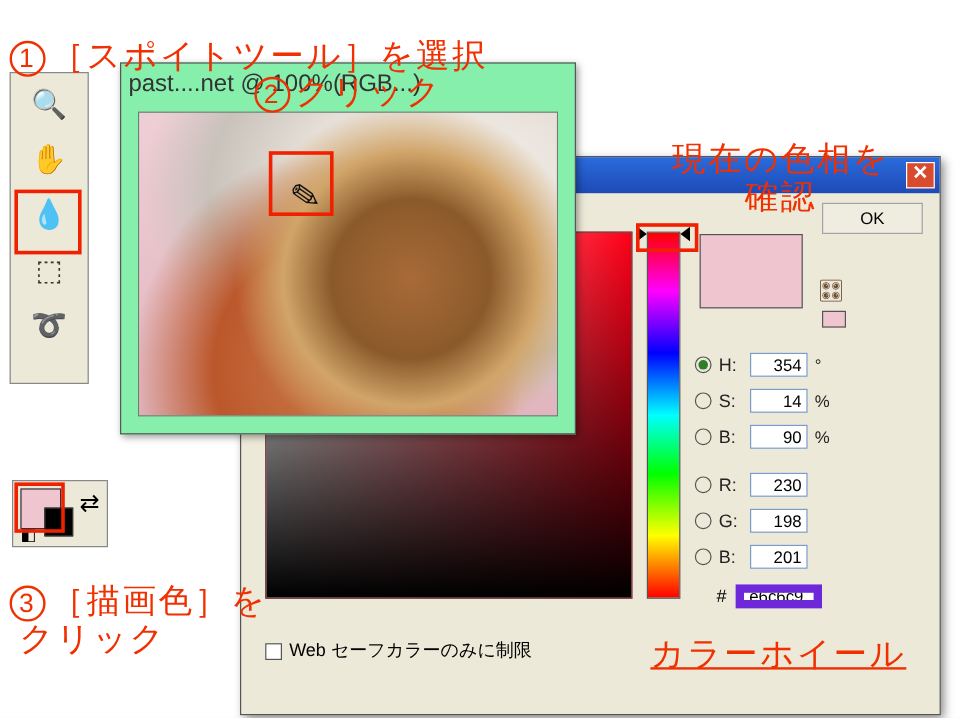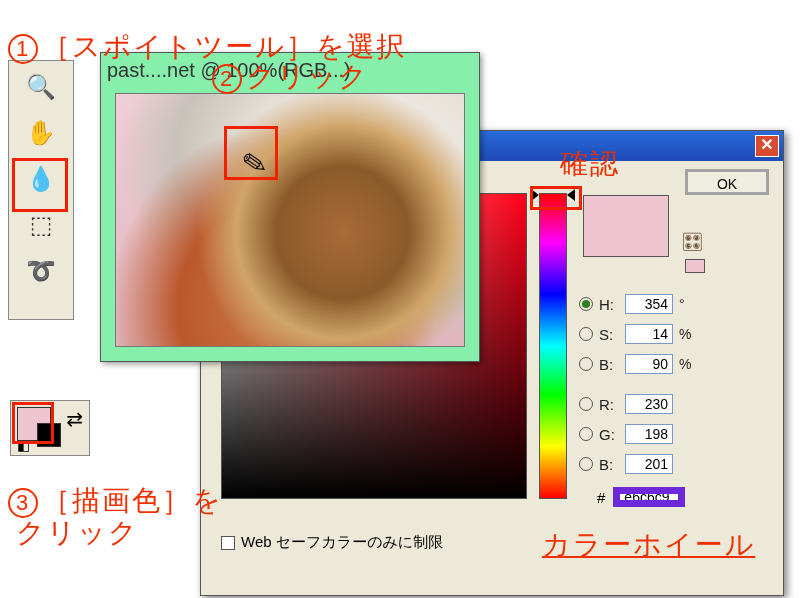--- a/index.html
+++ b/index.html
@@ -55,21 +55,21 @@
   .tri-l,.tri-r{position:absolute;width:0;height:0;border-top:6px solid transparent;border-bottom:6px solid transparent;}
   .tri-l{left:-2px;border-left:8px solid #000;}
   .tri-r{right:-2px;border-right:8px solid #000;}
 
   
   .preview{position:absolute;left:382px;top:64px;width:86px;height:62px;border:1px solid #555;background:#efc6cf;}
   .colorcube{position:absolute;left:480px;top:100px;font-size:18px;color:#6b4c33;}
   .smallswatch{position:absolute;left:484px;top:128px;width:20px;height:14px;border:1px solid #555;background:#efc6cf;}
 
   
-  .btn{position:absolute;right:14px;width:84px;height:26px;background:#efece0;border:3px solid #a3a3a3;font-size:14px;text-align:center;line-height:24px;cursor:pointer;}
+  .btn{position:absolute;right:14px;width:84px;height:26px;background:#efece0;border:1px solid #a3a3a3;font-size:14px;text-align:center;line-height:24px;cursor:pointer;}
   .btn.ok{top:38px;}
   .btn.cancel{top:72px;}
 
   
   .numrows{position:absolute;left:378px;top:158px;width:190px;}
   .row{display:flex;align-items:center;height:30px;font-size:15px;color:#222;}
   .row .radio{width:14px;height:14px;border:1px solid #555;border-radius:50%;margin-right:6px;position:relative;cursor:pointer;}
   .row .radio.on::after{content:"";position:absolute;left:2px;top:2px;width:8px;height:8px;background:#2e7d27;border-radius:50%;}
   .row .lab{width:20px;}
   .row .val{width:48px;height:20px;margin-left:6px;border:1px solid #7a9ac7;background:#fff;font-size:14px;text-align:right;padding:0 4px;}
@@ -199,19 +199,19 @@
 
   <div class="websafe">
     <span class="cb"></span>
     <span>Web セーフカラーのみに制限</span>
   </div>
 </div>
 
 <div class="red-box" style="left:530px;top:186px;width:52px;height:24px;z-index:870;"></div>
 
 <div class="annot" style="left:560px;top:118px;text-align:center;">
-  <br>
+  <span>現在の色相を</span><br>
   <span>確認</span>
 </div>
 
 <div class="annot" style="left:542px;top:530px;text-decoration:underline;">
   <span>カラーホイール</span>
 </div>
 
 </body></html>

